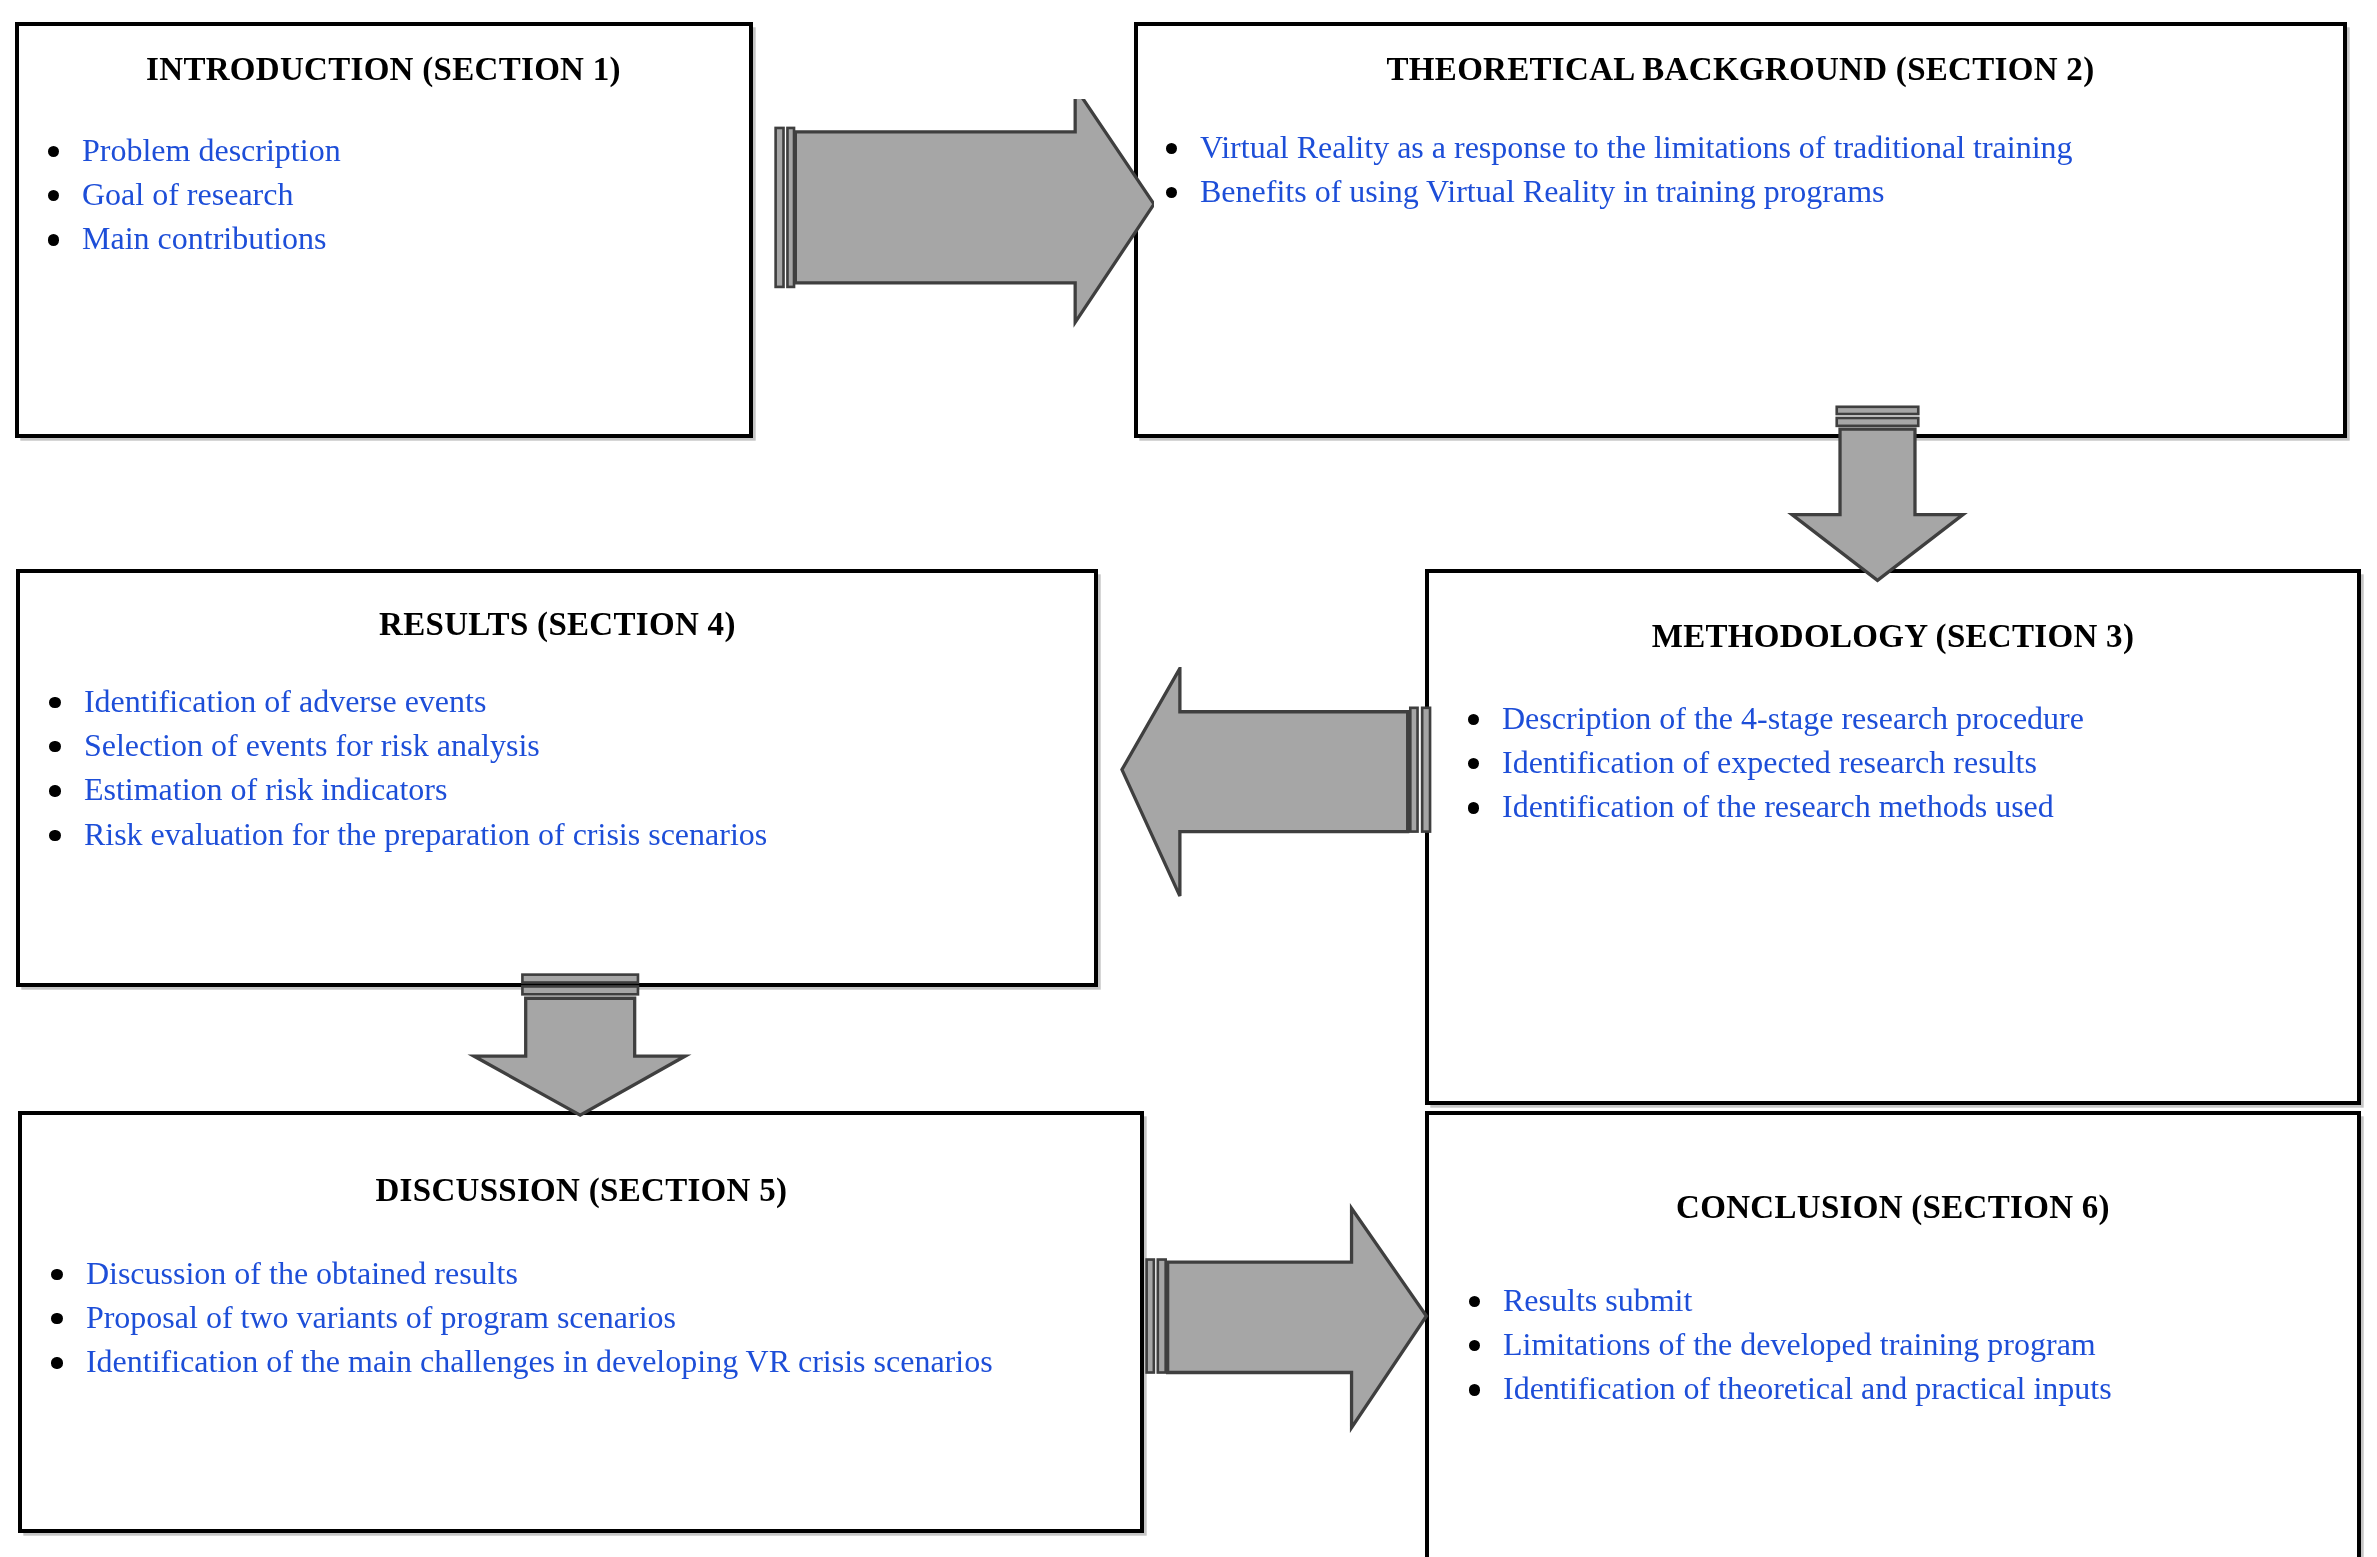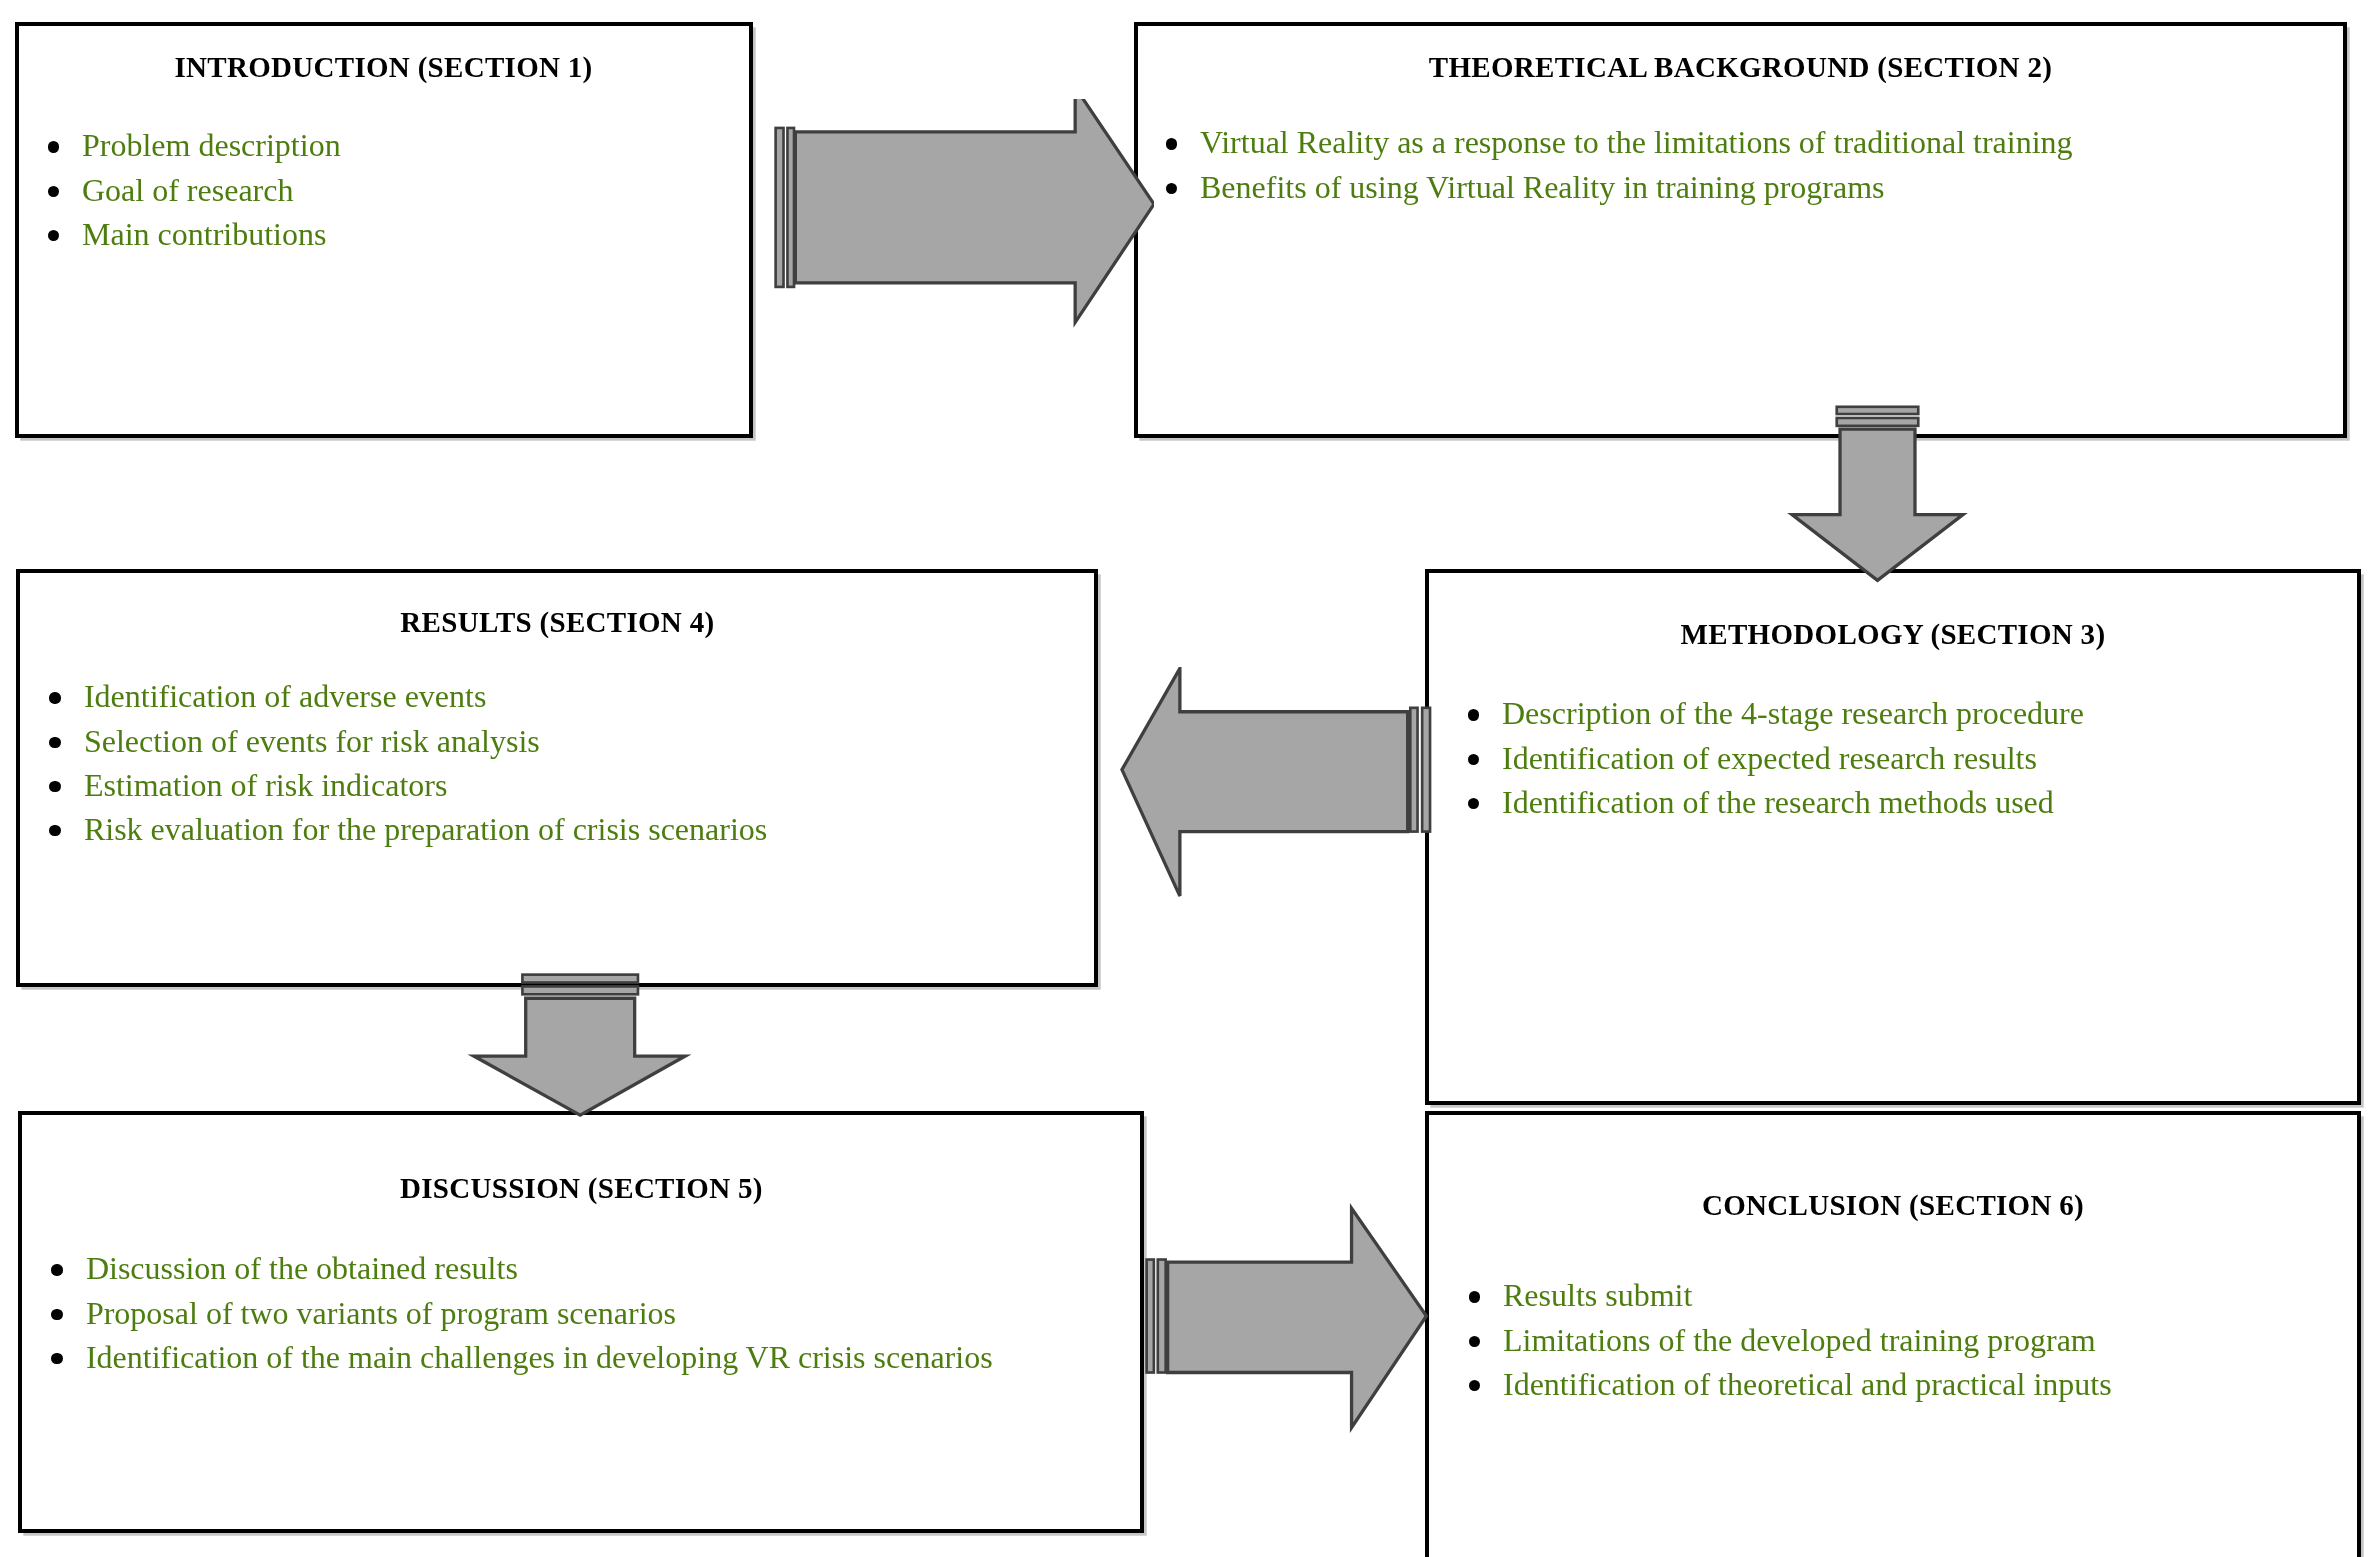--- a/index.html
+++ b/index.html
@@ -21,35 +21,35 @@
   .node {
     position: absolute;
     box-sizing: border-box;
     background: #ffffff;
     border: 4.6px solid #000000;
     box-shadow: 4px 4px 0 -1.3px rgba(150,150,150,0.55);
   }
   .node-title {
     text-align: center;
     font-weight: bold;
-    font-size: 29px;
+    font-size: 33px;
     letter-spacing: 0.3px;
     color: #000000;
     line-height: 1.15;
   }
   .node-list {
     list-style: none;
     margin: 0;
     padding: 0;
   }
   .node-list li {
     position: relative;
     font-size: 32px;
     line-height: 1.30;
-    color: #4d7c0f;
+    color: #1d4ed8;
     padding-left: 49px;
     margin-bottom: 2.6px;
   }
   .node-list li::before {
     content: "";
     position: absolute;
     left: 14.5px;
     top: 16px;
     width: 11.2px;
     height: 11.2px;

